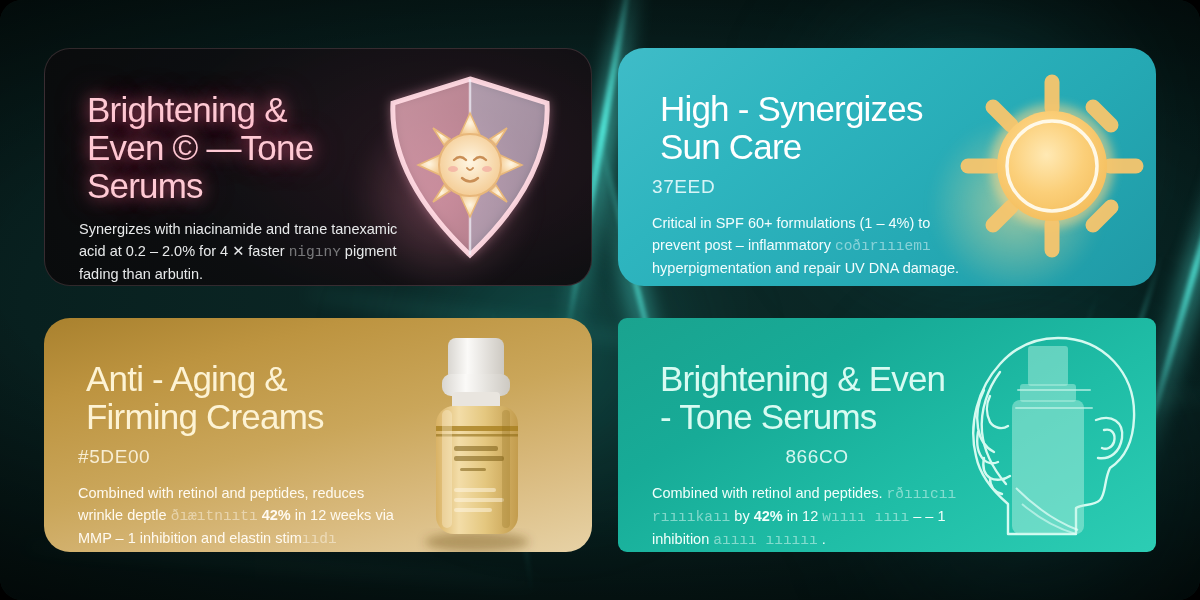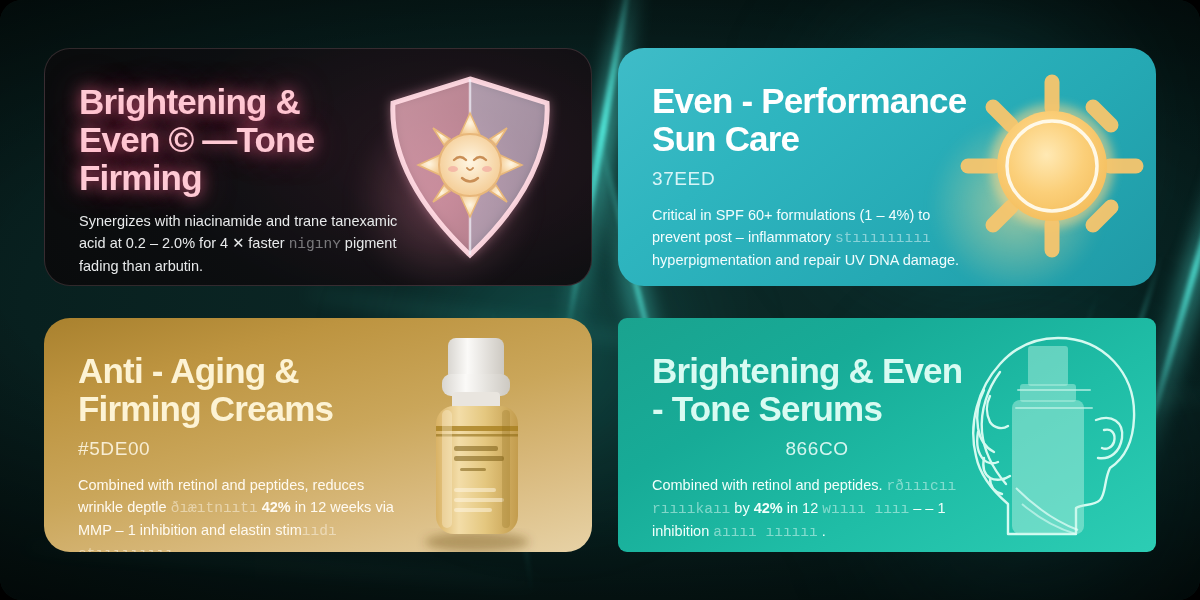--- a/index.html
+++ b/index.html
@@ -21,21 +21,21 @@
 
   
   .grid{position:absolute;left:44px;top:48px;width:1112px;height:504px;
         display:grid;grid-template-columns:548px 538px;grid-template-rows:238px 234px;
         column-gap:26px;row-gap:32px;}
 
   .card{position:relative;border-radius:26px;overflow:hidden;padding:34px 30px 26px 34px;
         box-sizing:border-box;}
   .card .txt{position:relative;z-index:4;max-width:330px;}
 
-  h2{margin:0;font-weight:700;letter-spacing:-.8px;line-height:1.08;}
+  h2{margin:8px;font-weight:400;letter-spacing:-.8px;line-height:1.08;}
   .code{margin:10px 0 0;font-size:19px;letter-spacing:.6px;font-weight:400;opacity:.9;}
   .body{margin:14px 0 0;font-size:14.5px;line-height:1.52;font-weight:400;}
   .body .num{font-weight:700;}
   .body .ghost{opacity:.48;font-family:Liberation Mono, monospace;}
 
   
   .c1{background:
       radial-gradient(90% 120% at 75% 45%, rgba(60,30,45,.55) 0%, rgba(12,14,16,.92) 58%, rgba(8,10,11,.97) 100%),
       linear-gradient(135deg,#15171a 0%,#0c0e10 55%,#0a0d0e 100%);
       border:1px solid rgba(255,190,205,.16);}
@@ -154,21 +154,21 @@
             <path d="M-3,3 q3,4 6,0" stroke="#c98e55" stroke-width="2" fill="none" stroke-linecap="round"></path>
             <path d="M-8,13 q8,7 16,0" stroke="#c98e55" stroke-width="2.4" fill="none" stroke-linecap="round"></path>
           </g>
         </svg>
       </div>
 
       <div class="txt">
         <h2>
           <span>Brightening &amp;</span><br>
           <span>Even © —Tone</span><br>
-          <span>Firming</span>
+          <span>Serums</span>
         </h2>
         <p class="body">
           <span>Synergizes with niacinamide and trane tanexamic acid at 0.2 – 2.0% for 4 ✕ faster </span><span class="ghost">nigınʏ</span><span> pigment fading than arbutin.</span>
         </p>
       </div>
     </div>
 
     <div class="card c2">
       <div class="sunglow"></div>
 
@@ -195,26 +195,26 @@
             <line x1="41" y1="159" x2="59" y2="141"></line>
             <line x1="141" y1="159" x2="159" y2="141"></line>
           </g>
           <circle cx="100" cy="100" r="55" fill="url(#sd)"></circle>
           <circle cx="100" cy="100" r="45" fill="none" stroke="#fffdf3" stroke-width="3.5" opacity=".9"></circle>
         </svg>
       </div>
 
       <div class="txt">
         <h2>
-          <span>Even - Performance</span><br>
+          <span>High - Synergizes</span><br>
           <span>Sun Care</span>
         </h2>
         <p class="code">37EED</p>
         <p class="body">
-          <span>Critical in SPF 60+ formulations (1 – 4%) to prevent post – inflammatory </span><span class="ghost">stııııııııı</span><span> hyperpigmentation and repair UV DNA damage.</span>
+          <span>Critical in SPF 60+ formulations (1 – 4%) to prevent post – inflammatory </span><span class="ghost">coðırıııemı</span><span> hyperpigmentation and repair UV DNA damage.</span>
         </p>
       </div>
     </div>
 
     <div class="card c3">
       <div class="art art3">
         <svg viewBox="0 0 150 228" width="150" height="228">
           <defs>
             <linearGradient id="bglass" x1="0" y1="0" x2="1" y2="0">
               <stop offset="0" stop-color="#d9b265"></stop>

